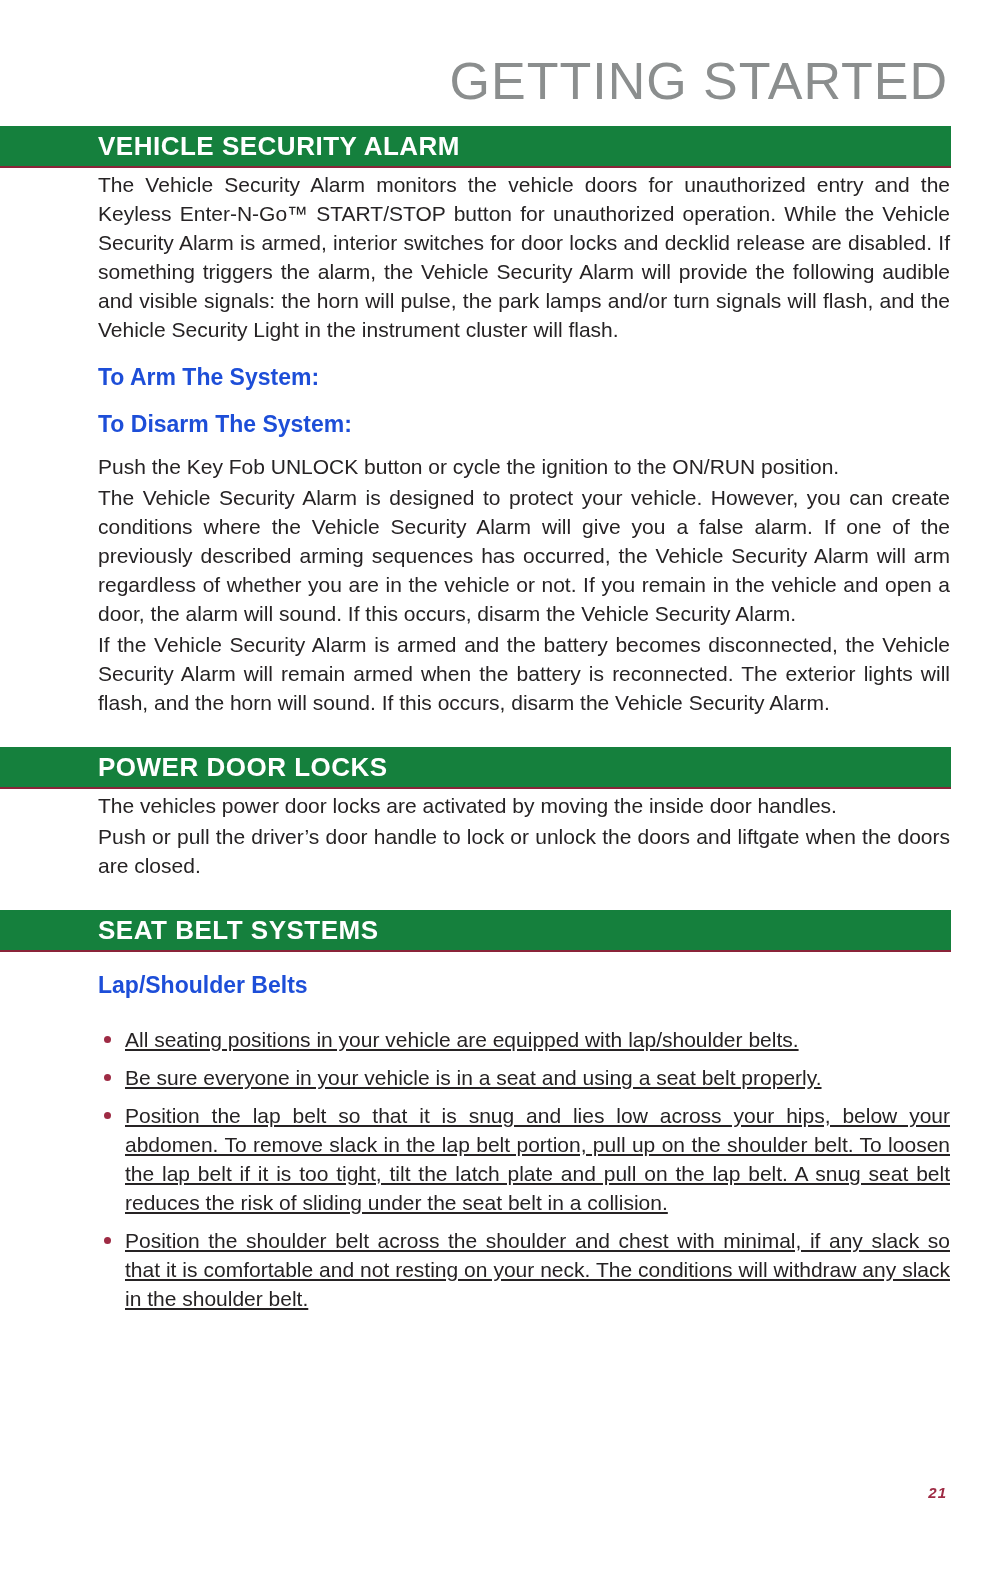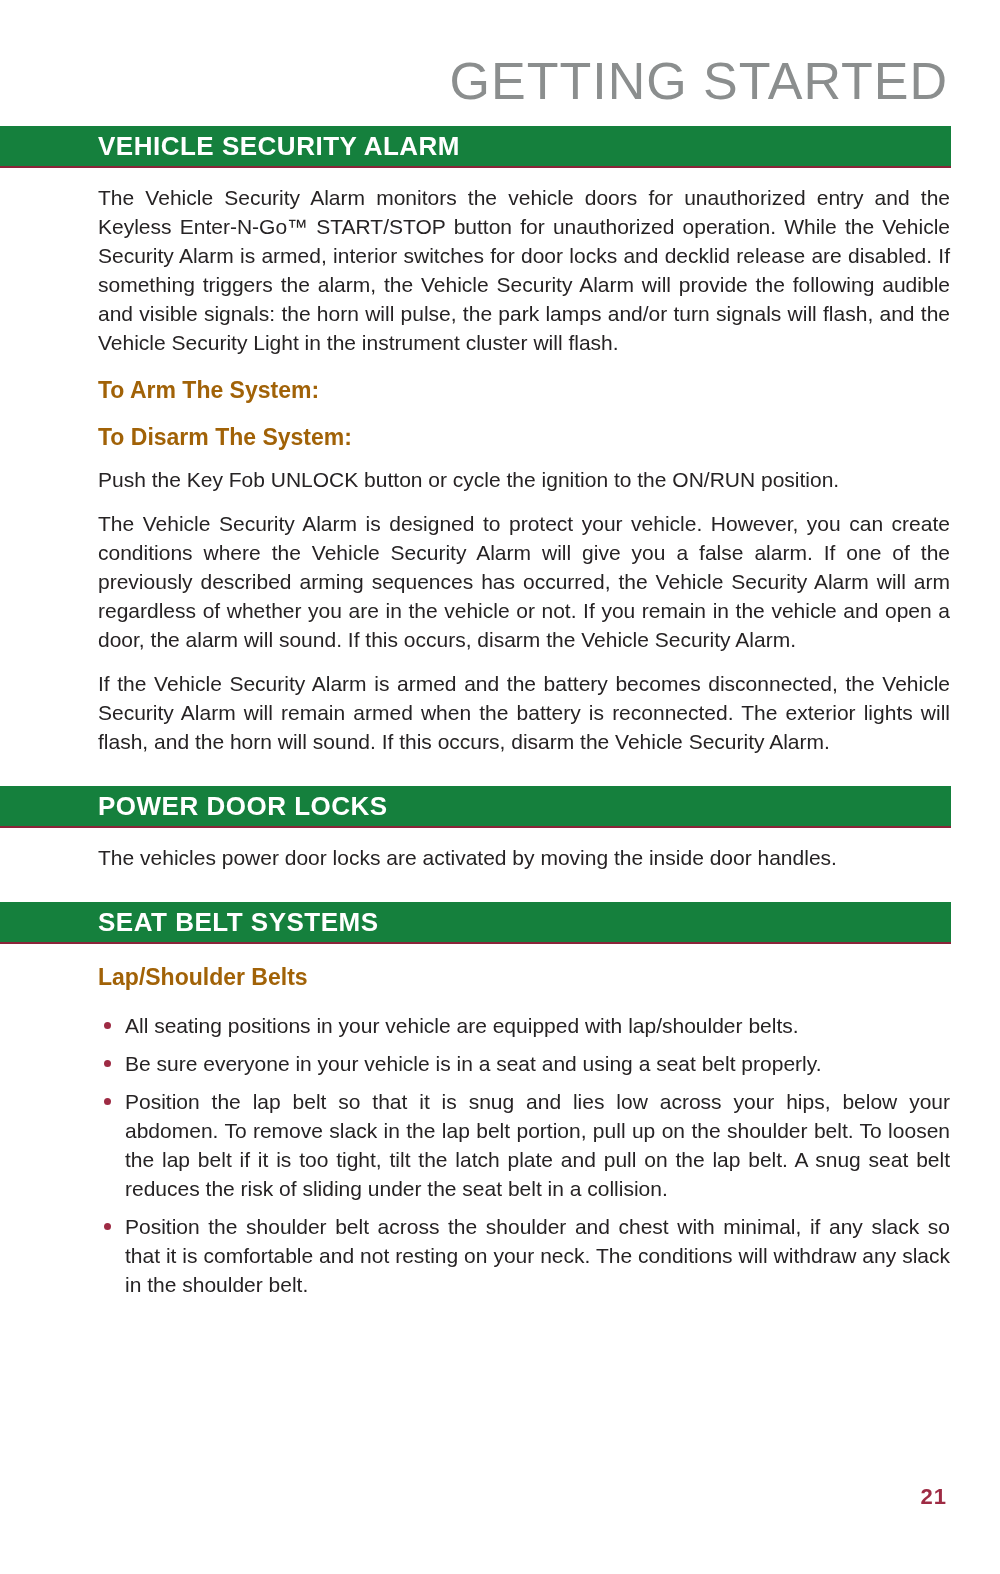--- a/index.html
+++ b/index.html
@@ -36,38 +36,39 @@
   .section-bar .bar-label {
     color: #ffffff;
     font-size: 26px;
     font-weight: 700;
     letter-spacing: 0.5px;
   }
   .content {
     padding: 0 50px 14px 98px;
   }
   .content p {
-    margin: 15px 0 0 0;
+    margin: 2px 0 0 0;
     font-size: 21px;
     line-height: 29px;
     text-align: justify;
     color: #262324;
   }
   .content h3 {
     margin: 20px 0 0 0;
     font-size: 23px;
     line-height: 27px;
     font-weight: 700;
-    color: #a16207;
+    color: #1d4ed8;
   }
   .content h3 + p { margin-top: 14px; }
   ul.bullets {
     list-style: none;
-    margin: 20px 0 0 0;
+    margin: 26px 0 0 0;
     padding: 0;
+    text-decoration: underline;
   }
   ul.bullets li {
     display: flex;
     margin: 0 0 9px 0;
     font-size: 21px;
     line-height: 29px;
   }
   ul.bullets li .dot {
     flex: 0 0 auto;
     width: 7px;
@@ -77,24 +78,25 @@
     margin: 11px 14px 0 6px;
   }
   ul.bullets li .bullet-text {
     flex: 1 1 auto;
     text-align: justify;
   }
   .page-number {
     position: absolute;
     top: 1484px;
     right: 53px;
-    font-size: 22px;
+    font-size: 15px;
     font-weight: 600;
     color: #9e2b44;
     letter-spacing: 1px;
+    font-style: italic;
   }
 </style>
 </head>
 <body>
 
 <div class="page">
 
   <div class="doc-title">GETTING STARTED</div>
 
   <div class="section-bar">
@@ -107,20 +109,21 @@
     <p>Push the Key Fob UNLOCK button or cycle the ignition to the ON/RUN position.</p>
     <p>The Vehicle Security Alarm is designed to protect your vehicle. However, you can create conditions where the Vehicle Security Alarm will give you a false alarm. If one of the previously described arming sequences has occurred, the Vehicle Security Alarm will arm regardless of whether you are in the vehicle or not. If you remain in the vehicle and open a door, the alarm will sound. If this occurs, disarm the Vehicle Security Alarm.</p>
     <p>If the Vehicle Security Alarm is armed and the battery becomes disconnected, the Vehicle Security Alarm will remain armed when the battery is reconnected. The exterior lights will flash, and the horn will sound. If this occurs, disarm the Vehicle Security Alarm.</p>
   </div>
 
   <div class="section-bar">
     <span class="bar-label">POWER DOOR LOCKS</span>
   </div>
   <div class="content">
     <p>The vehicles power door locks are activated by moving the inside door handles.</p>
+    <p>Push or pull the driver’s door handle to lock or unlock the doors and liftgate when the doors are closed.</p>
   </div>
 
   <div class="section-bar">
     <span class="bar-label">SEAT BELT SYSTEMS</span>
   </div>
   <div class="content">
     <h3>Lap/Shoulder Belts</h3>
     <ul class="bullets">
       <li>
         <span class="dot"></span>

